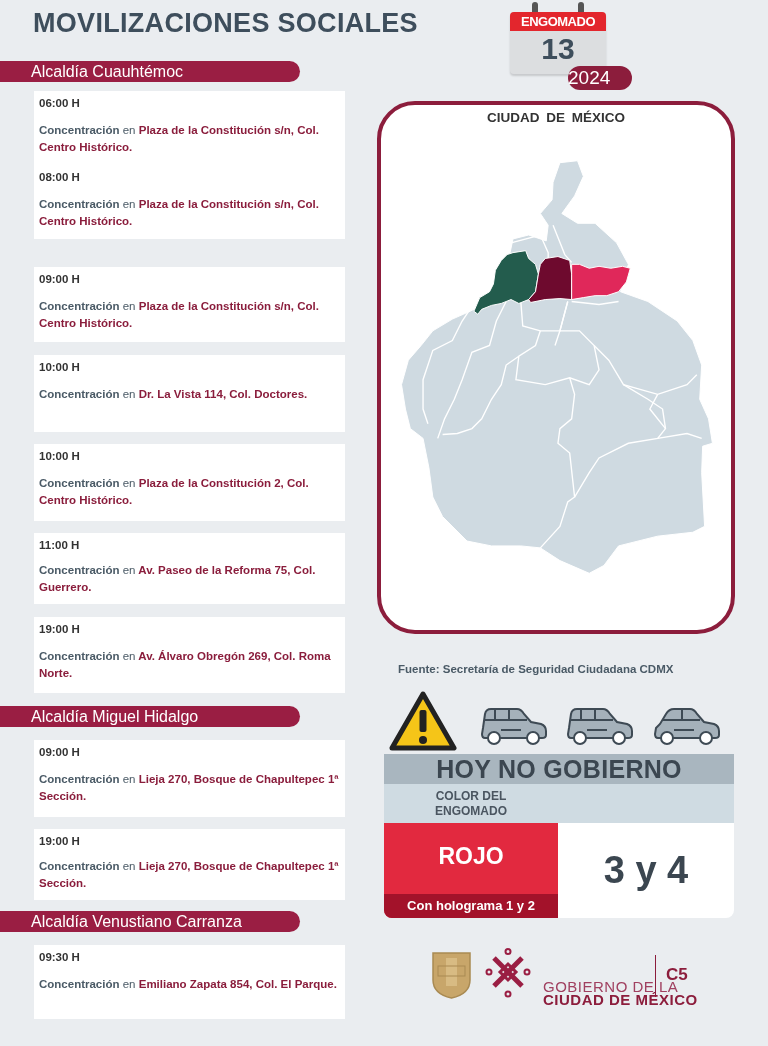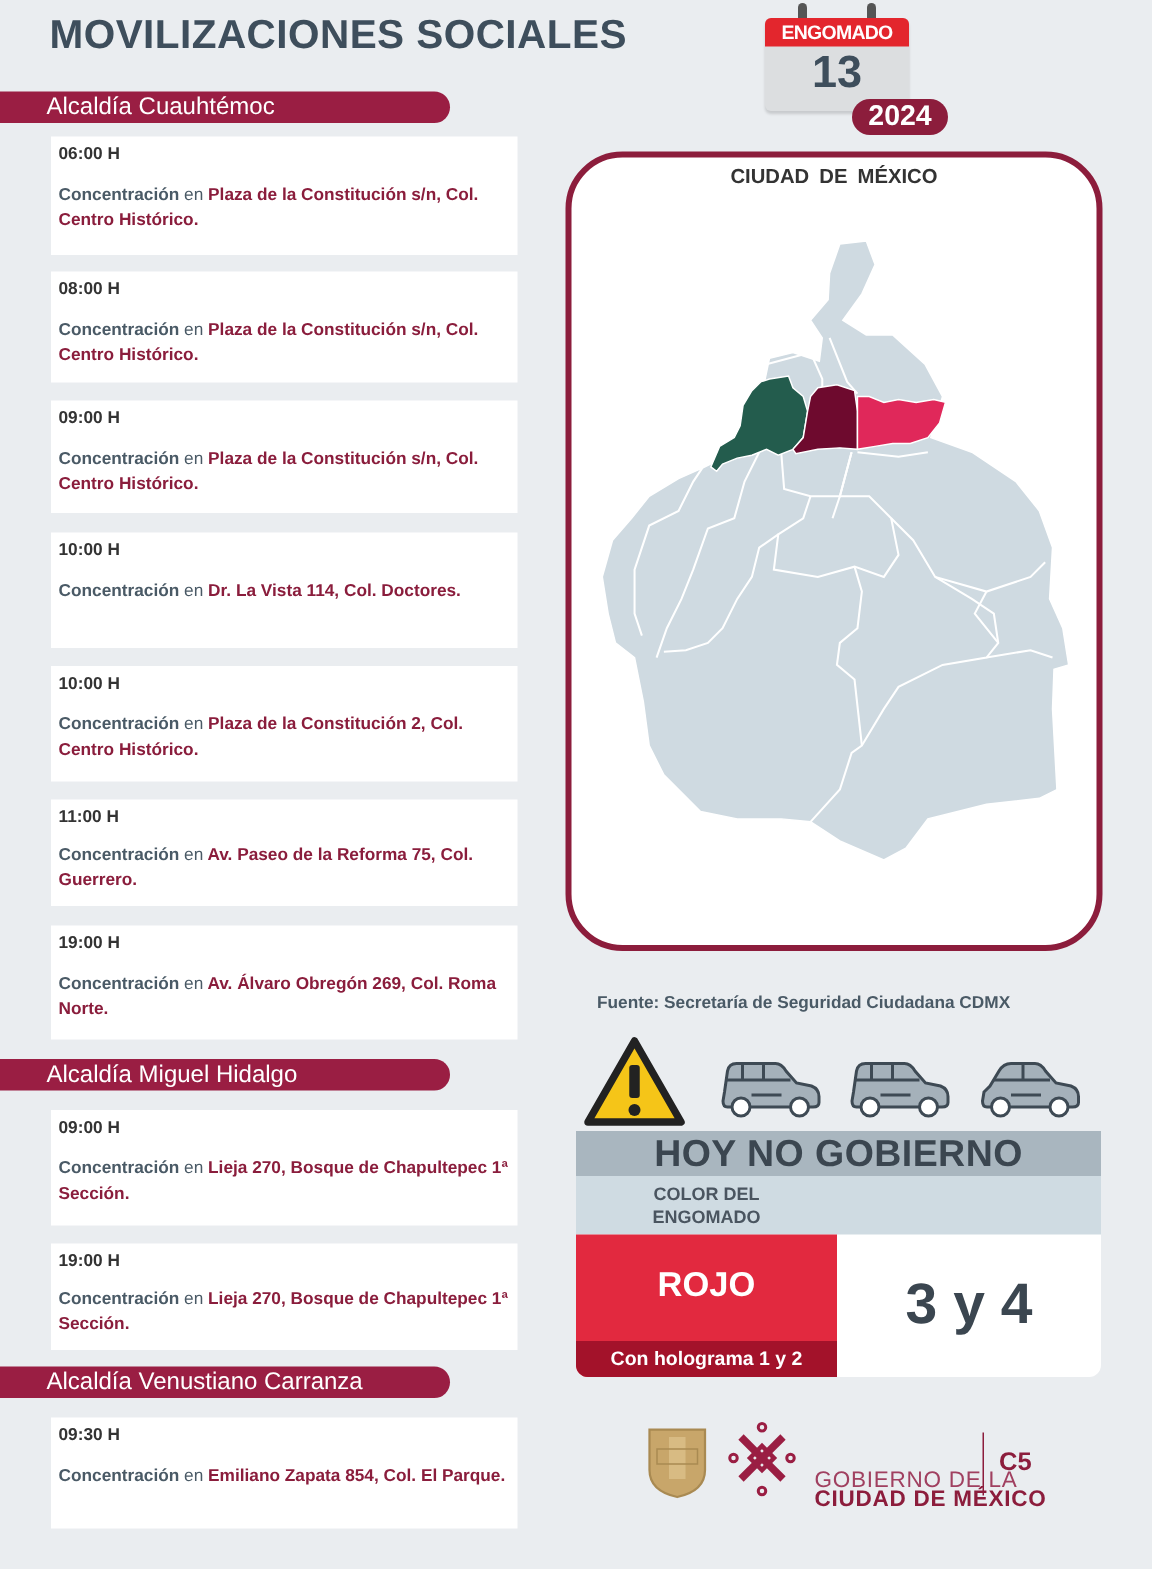--- a/index.html
+++ b/index.html
@@ -6,21 +6,21 @@
   html, body { width: 768px; height: 1046px; overflow: hidden; }
   body { background: #eaedf0; font-family: "Liberation Sans", sans-serif; position: relative; }
 
   .title { position: absolute; left: 33px; top: 8px; font-size: 27px; font-weight: bold; color: #3e4e5c; letter-spacing: 0.3px; }
 
   .calendar { position: absolute; left: 508px; top: 2px; width: 100px; height: 72px; }
   .cal-ring { position: absolute; top: 0; width: 6px; height: 15px; background: #555; border-radius: 3px; }
   .cal-body { position: absolute; top: 10px; left: 2px; width: 96px; height: 62px; background: #dcdee0; border-radius: 4px; box-shadow: 0 2px 2px rgba(0,0,0,0.15); overflow: hidden; }
   .cal-month { background: #e3262d; color: #fff; font-size: 13px; font-weight: bold; text-align: center; height: 19px; line-height: 19px; font-family: "Liberation Sans Narrow", "Liberation Sans", sans-serif; letter-spacing: -0.5px; }
   .cal-day { font-size: 30px; font-weight: bold; color: #3e4e5c; text-align: center; line-height: 36px; }
-  .cal-year { position: absolute; left: 568px; top: 66px; width: 64px; height: 24px; background: #8c1d3c; color: #fff; font-weight: bold; font-size: 19px; border-radius: 12px; text-align: center; line-height: 24px; }
+  .cal-year { position: absolute; left: 568px; top: 66px; width: 64px; height: 24px; background: #8c1d3c; color: #fff; font-weight: normal; font-size: 19px; border-radius: 12px; text-align: left; line-height: 24px; }
 
   .section-header { position: absolute; left: 0; height: 21px; width: 300px; background: #9a1e43; border-radius: 0 11px 11px 0; color: #fff; font-size: 16px; line-height: 21px; padding-left: 31px; }
 
   .event { position: absolute; left: 34px; width: 311px; background: #fff; padding: 6px 5px 0 5px; }
   .event-time { font-size: 11.5px; font-weight: bold; color: #333; }
   .event-desc { font-size: 11.5px; line-height: 17px; margin-top: 13px; color: #4a5a66; font-weight: bold; }
   .event-desc .en { font-weight: normal; color: #4a5a66; }
   .event-desc .place { color: #8a1d3c; font-weight: bold; }
 
   .map-frame { position: absolute; left: 377px; top: 101px; width: 358px; height: 533px; border: 4px solid #8c1d3c; border-radius: 38px; background: #fff; overflow: hidden; }
@@ -65,21 +65,21 @@
   </div>
 </div>
 <div class="cal-year">2024</div>
 
 <div class="section-header" style="top:61px">Alcaldía Cuauhtémoc</div>
 
 <div class="event" style="top:91px;height:79px">
   <div class="event-time">06:00 H</div>
   <div class="event-desc"><span>Concentración</span> <span class="en">en</span> <span class="place">Plaza de la Constitución s/n, Col. Centro Histórico.</span></div>
 </div>
-<div class="event" style="top:181px;height:74px">
+<div class="event" style="top:165px;height:74px">
   <div class="event-time">08:00 H</div>
   <div class="event-desc"><span>Concentración</span> <span class="en">en</span> <span class="place">Plaza de la Constitución s/n, Col. Centro Histórico.</span></div>
 </div>
 <div class="event" style="top:267px;height:75px">
   <div class="event-time">09:00 H</div>
   <div class="event-desc"><span>Concentración</span> <span class="en">en</span> <span class="place">Plaza de la Constitución s/n, Col. Centro Histórico.</span></div>
 </div>
 <div class="event" style="top:355px;height:77px">
   <div class="event-time">10:00 H</div>
   <div class="event-desc"><span>Concentración</span> <span class="en">en</span> <span class="place">Dr. La Vista 114, Col. Doctores.</span></div>

